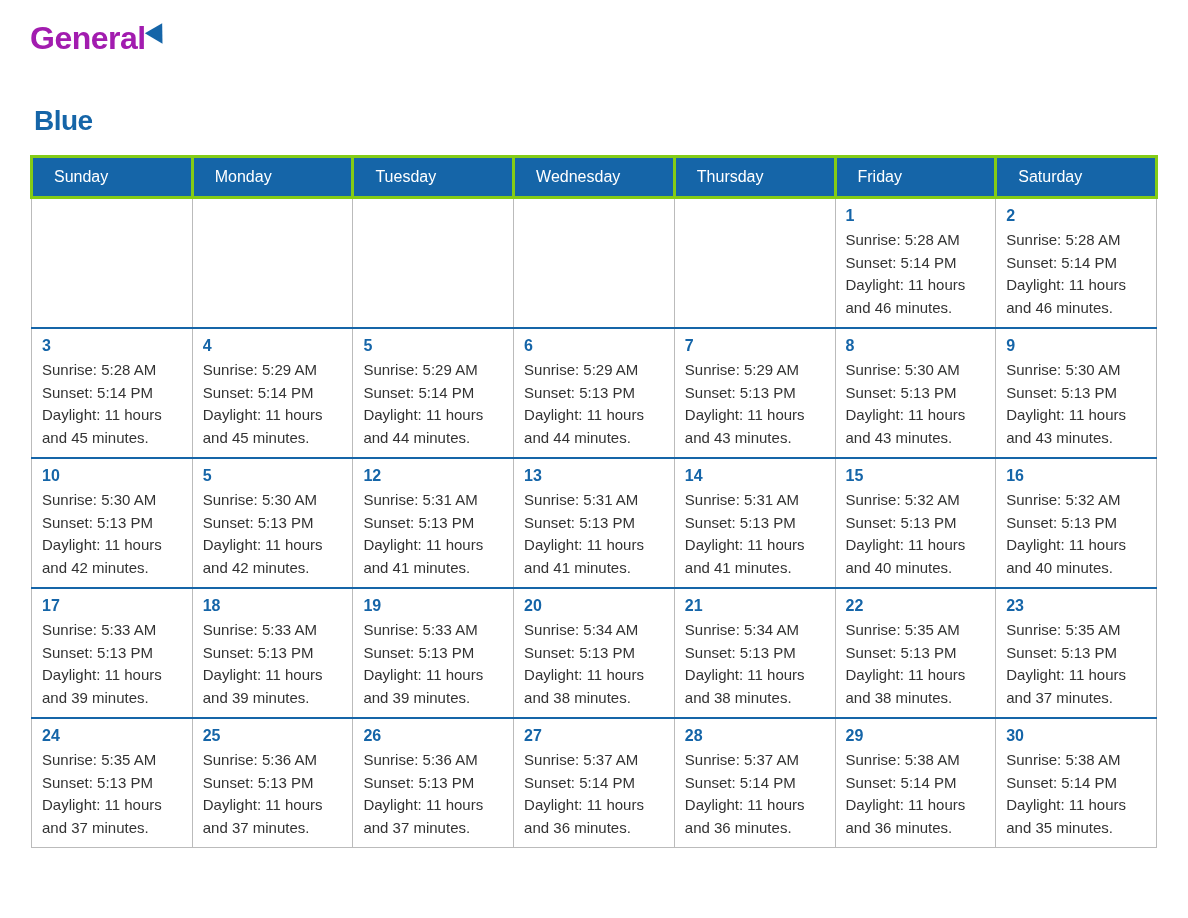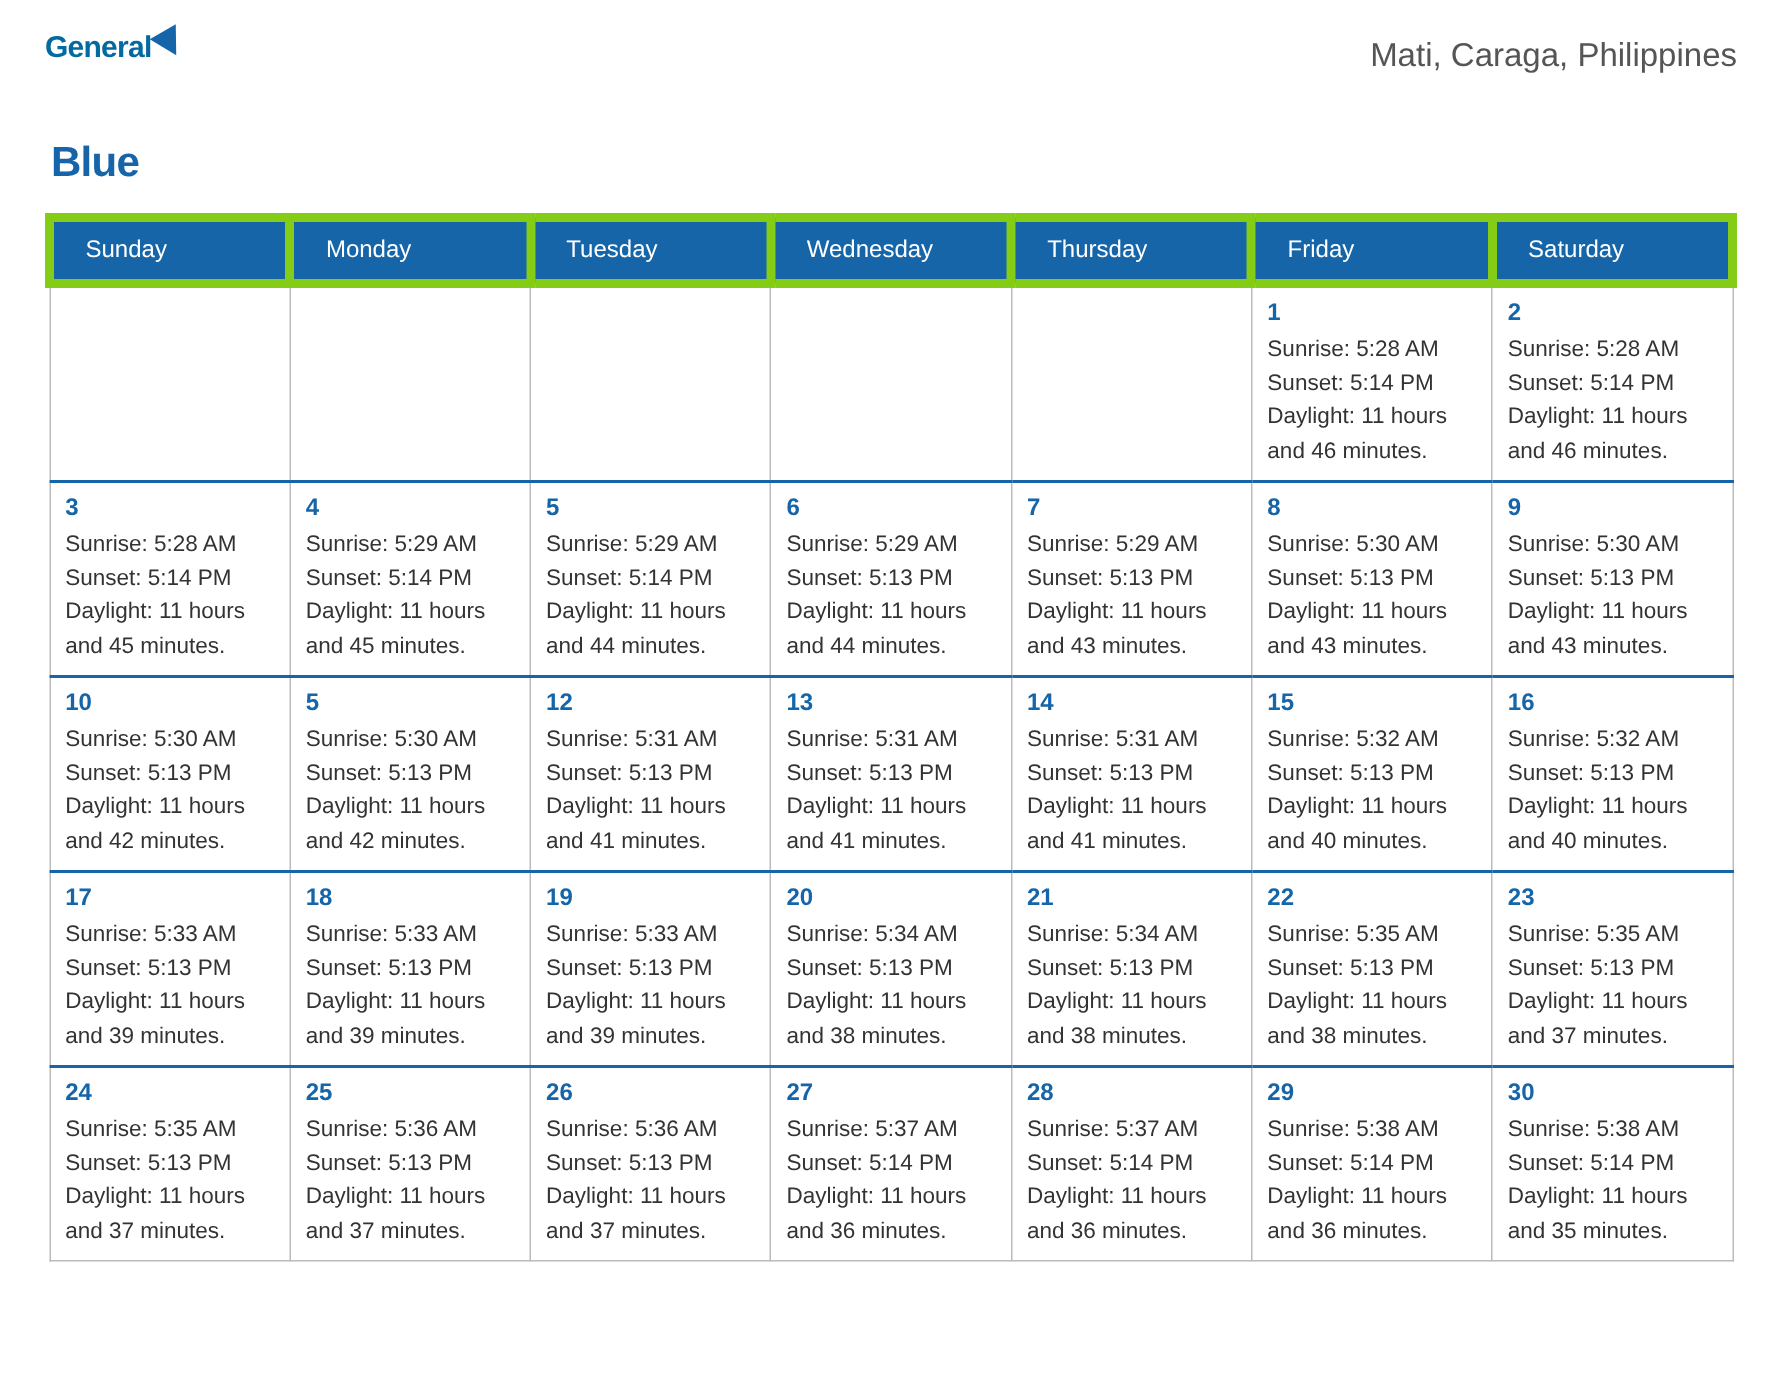--- a/index.html
+++ b/index.html
@@ -11,23 +11,23 @@
       min-height: 918px;
       padding: 20px 30px;
     }
     .header {
       display: flex;
       justify-content: space-between;
       align-items: flex-start;
       margin-bottom: 18px;
     }
     .logo-general {
-      font-size: 20px;
+      font-size: 32px;
       font-weight: bold;
-      color: #0369a1;
+      color: #a21caf;
       letter-spacing: -0.5px;
     }
     .logo-blue {
       font-size: 28px;
       font-weight: bold;
       color: #1565a8;
       letter-spacing: -0.5px;
     }
     .logo-triangle {
       display: inline-block;
@@ -73,21 +73,21 @@
       border-collapse: collapse;
       border: 1px solid #aaa;
     }
     .calendar-table th {
       background-color: #1565a8;
       color: #fff;
       text-align: left;
       padding: 10px 21px;
       font-size: 16px;
       font-weight: normal;
-      border: 6px solid #84cc16;
+      border: 3px solid #84cc16;
     }
     .calendar-table td {
       vertical-align: top;
       padding: 8px 10px;
       border: 1px solid #bbb;
       width: calc(100% / 7);
       min-height: 100px;
       background: #fff;
     }
     .calendar-table tr:last-child td {
@@ -123,21 +123,20 @@
   <div class="logo-wrapper">
     <div class="logo-line1">
       <span class="logo-general">General</span>
       <span class="logo-triangle"></span>
     </div>
     <div class="logo-line2">
       <span class="logo-blue">Blue</span>
     </div>
   </div>
   <div class="title-block">
-    <div class="location-title">Mati, Caraga, Philippines</div>
   </div>
 </div>
 
 <table class="calendar-table">
   <thead>
     <tr>
     <th>Sunday</th>
         <th>Monday</th>
         <th>Tuesday</th>
         <th>Wednesday</th>

